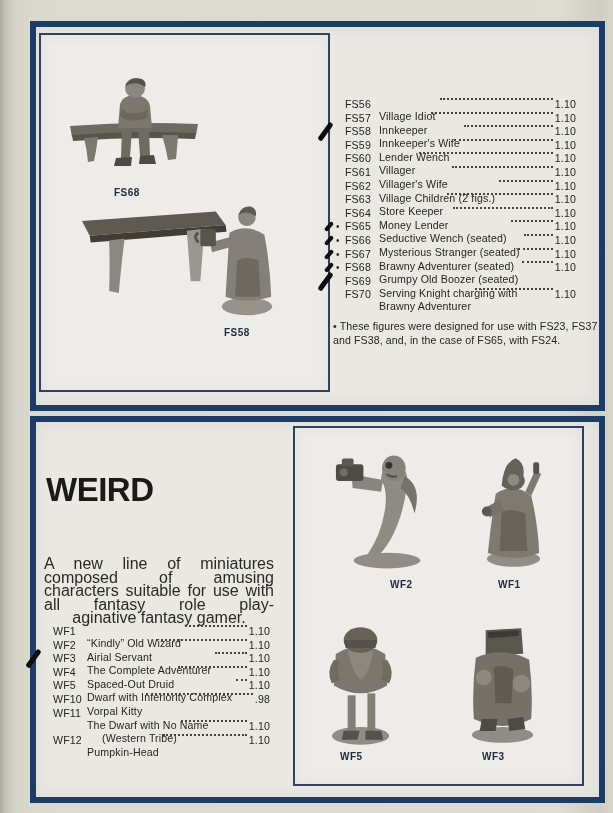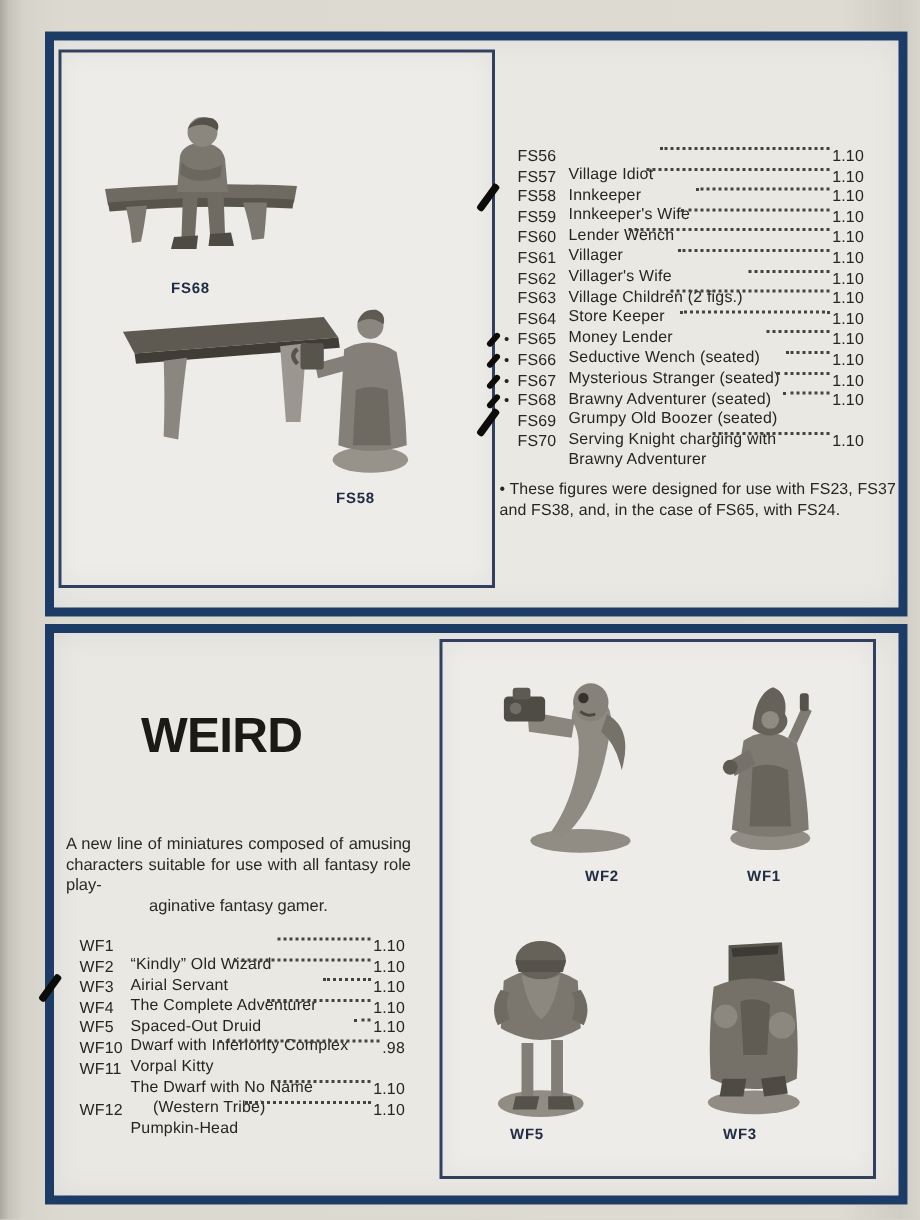--- a/index.html
+++ b/index.html
@@ -50,25 +50,24 @@
   
   #fs-footnote{
     position:absolute;left:333px;top:320px;width:266px;
     font-size:10.6px;line-height:13.8px;color:#26251f;letter-spacing:0.1px;
   }
   
   #wf-title{
     position:absolute;left:46px;top:471px;
     font-size:33px;line-height:38.5px;font-weight:bold;color:#1b1a16;
     letter-spacing:-0.5px;
-    margin-left:48px;
   }
   #wf-intro{
     position:absolute;left:44px;top:557px;width:230px;
-    font-size:11px;line-height:13.5px;color:#2a2923;
+    font-size:16px;line-height:13.5px;color:#2a2923;
   }
   #wf-intro .jline{text-align:justify;text-align-last:justify;}
   #wf-intro .lline{text-align:center;}
 </style>
 </head>
 <body>
 
 <div class="page">
 
   <div class="frame-box" id="top-box">

